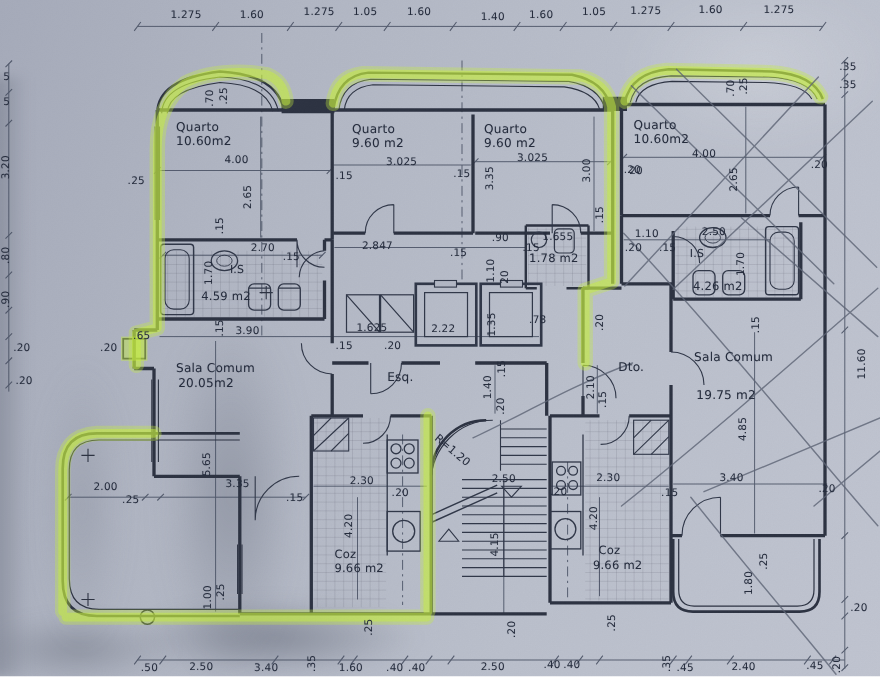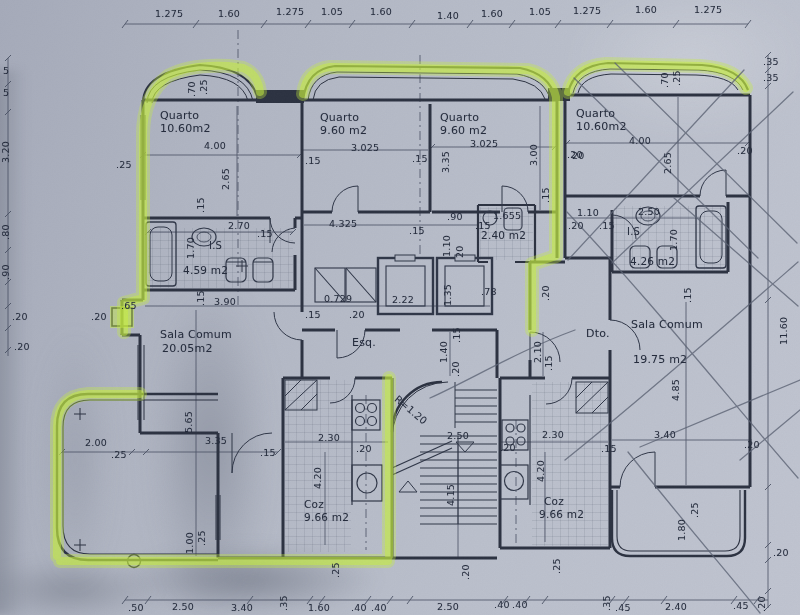--- a/index.html
+++ b/index.html
@@ -331,38 +331,38 @@
       <span class="lbl" style="left: 663px; top: 164px; transform: translateY(10px) rotate(-90deg);">2.65</span>
       <span class="lbl" style="left: 737px; top: 146px;">.20</span>
       <span class="lbl" style="left: 567px; top: 150px;">.20</span>
       <span class="lbl" style="left: 212px; top: 221px; margin-left: 16px;">2.70</span>
       <span class="lbl" style="left: 257px; top: 229px;">.15</span>
       <span class="lbl" style="left: 186px; top: 249px; transform: translateY(10px) rotate(-90deg);">1.70</span>
       <span class="lbl" style="left: 209px; top: 241px; font-size: 10px;">I.S</span>
       <span class="lbl" style="left: 183px; top: 265px; font-size: 10.5px;">4.59 m2</span>
       <span class="lbl" style="left: 196px; top: 296px; transform: translateY(10px) rotate(-90deg);">.15</span>
       <span class="lbl" style="left: 214px; top: 297px;">3.90</span>
-      <span class="lbl" style="left: 329px; top: 219px;">4.325</span>
+      <span class="lbl" style="left: 329px; top: 219px;">2.847</span>
       <span class="lbl" style="left: 409px; top: 226px;">.15</span>
       <span class="lbl" style="left: 447px; top: 212px;">.90</span>
       <span class="lbl" style="left: 442px; top: 247px; transform: translateY(10px) rotate(-90deg);">1.10</span>
       <span class="lbl" style="left: 455px; top: 248px; transform: translateY(10px) rotate(-90deg);">20</span>
       <span class="lbl" style="left: 475px; top: 221px;">.15</span>
       <span class="lbl" style="left: 493px; top: 211px;">1.655</span>
-      <span class="lbl" style="left: 481px; top: 230px; font-size: 10.5px;">2.40 m2</span>
+      <span class="lbl" style="left: 481px; top: 230px; font-size: 10.5px;">1.78 m2</span>
       <span class="lbl" style="left: 541px; top: 193px; transform: translateY(10px) rotate(-90deg);">.15</span>
-      <span class="lbl" style="left: 324px; top: 294px;">0.729</span>
+      <span class="lbl" style="left: 324px; top: 294px;">1.625</span>
       <span class="lbl" style="left: 305px; top: 310px;">.15</span>
       <span class="lbl" style="left: 349px; top: 310px;">.20</span>
       <span class="lbl" style="left: 392px; top: 295px;">2.22</span>
       <span class="lbl" style="left: 443px; top: 296px; transform: translateY(10px) rotate(-90deg);">1.35</span>
       <span class="lbl" style="left: 481px; top: 287px;">.78</span>
       <span class="lbl" style="left: 541px; top: 291px; transform: translateY(10px) rotate(-90deg);">.20</span>
       <span class="lbl" style="left: 352px; top: 337px; font-size: 11px;">Esq.</span>
-      <span class="lbl" style="left: 562px; top: 328px; font-size: 11px; margin-left: 24px;">Dto.</span>
+      <span class="lbl" style="left: 562px; top: 328px; font-size: 11px;">Dto.</span>
       <span class="lbl" style="left: 439px; top: 353px; transform: translateY(10px) rotate(-90deg);">1.40</span>
       <span class="lbl" style="left: 452px; top: 333px; transform: translateY(10px) rotate(-90deg);">.15</span>
       <span class="lbl" style="left: 451px; top: 367px; transform: translateY(10px) rotate(-90deg);">.20</span>
       <span class="lbl" style="left: 533px; top: 353px; transform: translateY(10px) rotate(-90deg);">2.10</span>
       <span class="lbl" style="left: 544px; top: 361px; transform: translateY(10px) rotate(-90deg);">.15</span>
       <span class="lbl" style="left: 160px; top: 329px; font-size: 11px;">Sala Comum</span>
       <span class="lbl" style="left: 162px; top: 343px; font-size: 11px;">20.05m2</span>
       <span class="lbl" style="left: 184px; top: 423px; transform: translateY(10px) rotate(-90deg);">5.65</span>
       <span class="lbl" style="left: 85px; top: 438px;">2.00</span>
       <span class="lbl" style="left: 111px; top: 450px;">.25</span>

